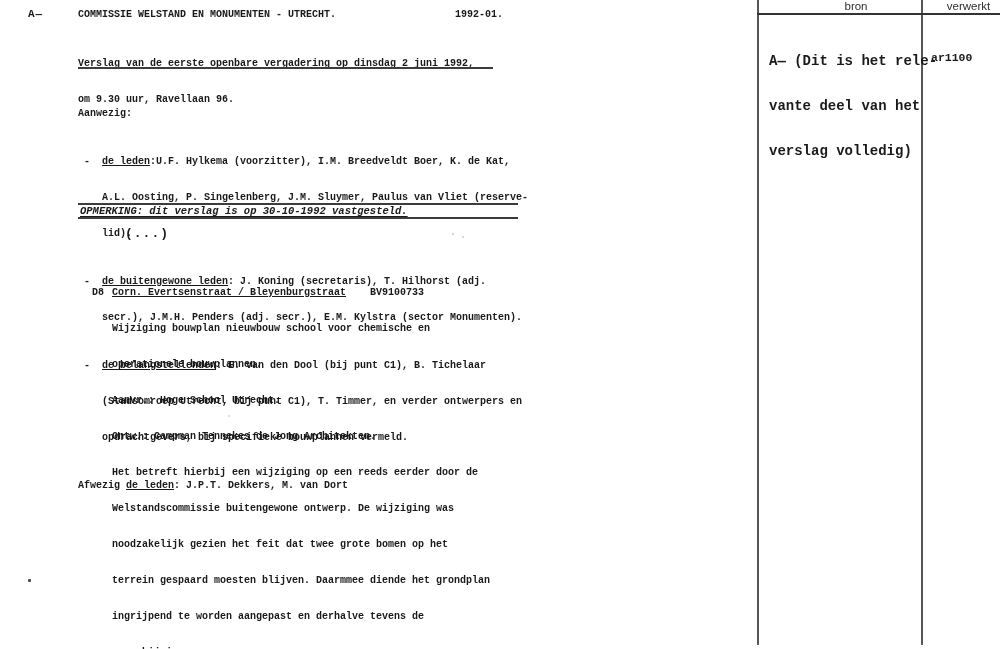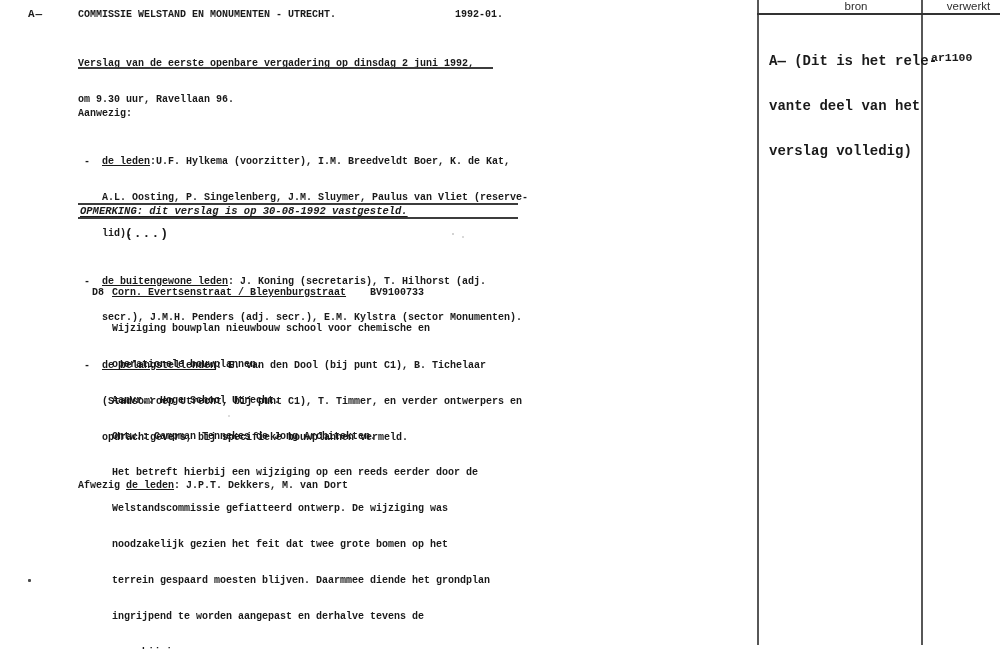--- a/index.html
+++ b/index.html
@@ -61,33 +61,33 @@
     <div class="doc-line indent">secr.), J.M.H. Penders (adj. secr.), E.M. Kylstra (sector Monumenten).</div>
 
     <div class="doc-line indent"><span class="dash">-</span><span class="u">de belangstellenden</span><span>: E. van den Dool (bij punt C1), B. Tichelaar</span></div>
     <div class="doc-line indent">(Stadsomroep Utrecht, bij punt C1), T. Timmer, en verder ontwerpers en</div>
     <div class="doc-line indent">opdrachtgevers, bij specifieke bouwplannen vermeld.</div>
 
     <div class="doc-line"><span>Afwezig </span><span class="u">de leden</span><span>: J.P.T. Dekkers, M. van Dort</span></div>
   </div>
 
   <div class="rule" style="left:78px; top:203px; width:440px; height:2px;"></div>
-  <div class="abs remark" style="left:80px; top:205px;">OPMERKING: dit verslag is op 30-08-1992 vastgesteld.</div>
+  <div class="abs remark" style="left:80px; top:205px;">OPMERKING: dit verslag is op 30-10-1992 vastgesteld.</div>
   <div class="rule" style="left:78px; top:217px; width:440px; height:2px;"></div>
 
   <div class="abs ellipsis" style="left:125px; top:226px;">(...)</div>
 
   <div class="abs mono10" style="left:112px; top:263px;">
     <div class="doc-line"><span class="abs" style="left:-20px;">D8</span><span class="u">Corn. Evertsenstraat / Bleyenburgstraat</span><span>    </span><span>BV9100733</span></div>
     <div class="doc-line">Wijziging bouwplan nieuwbouw school voor chemische en</div>
     <div class="doc-line">operationele bouwplannen.</div>
     <div class="doc-line">Aanvr.: Hoge School Utrecht.</div>
     <div class="doc-line">Ontw.: Campman Tennekes de Jong Architekten.</div>
     <div class="doc-line">Het betreft hierbij een wijziging op een reeds eerder door de</div>
-    <div class="doc-line">Welstandscommissie gefiatteerd ontwerp. De wijziging was</div>
+    <div class="doc-line">Welstandscommissie buitengewone ontwerp. De wijziging was</div>
     <div class="doc-line">noodzakelijk gezien het feit dat twee grote bomen op het</div>
     <div class="doc-line">terrein gespaard moesten blijven. Daarmmee diende het grondplan</div>
     <div class="doc-line">ingrijpend te worden aangepast en derhalve tevens de</div>
     <div class="doc-line">verschijningsvorm.</div>
     
   </div>
 
   <div class="speck" style="left:28px; top:579px; width:3px; height:3px; background:#4a4a4a;"></div>
   <div class="speck" style="left:452px; top:233px; width:2px; height:2px; background:#c4c4c4;"></div>
   <div class="speck" style="left:462px; top:236px; width:2px; height:2px; background:#cccccc;"></div>

